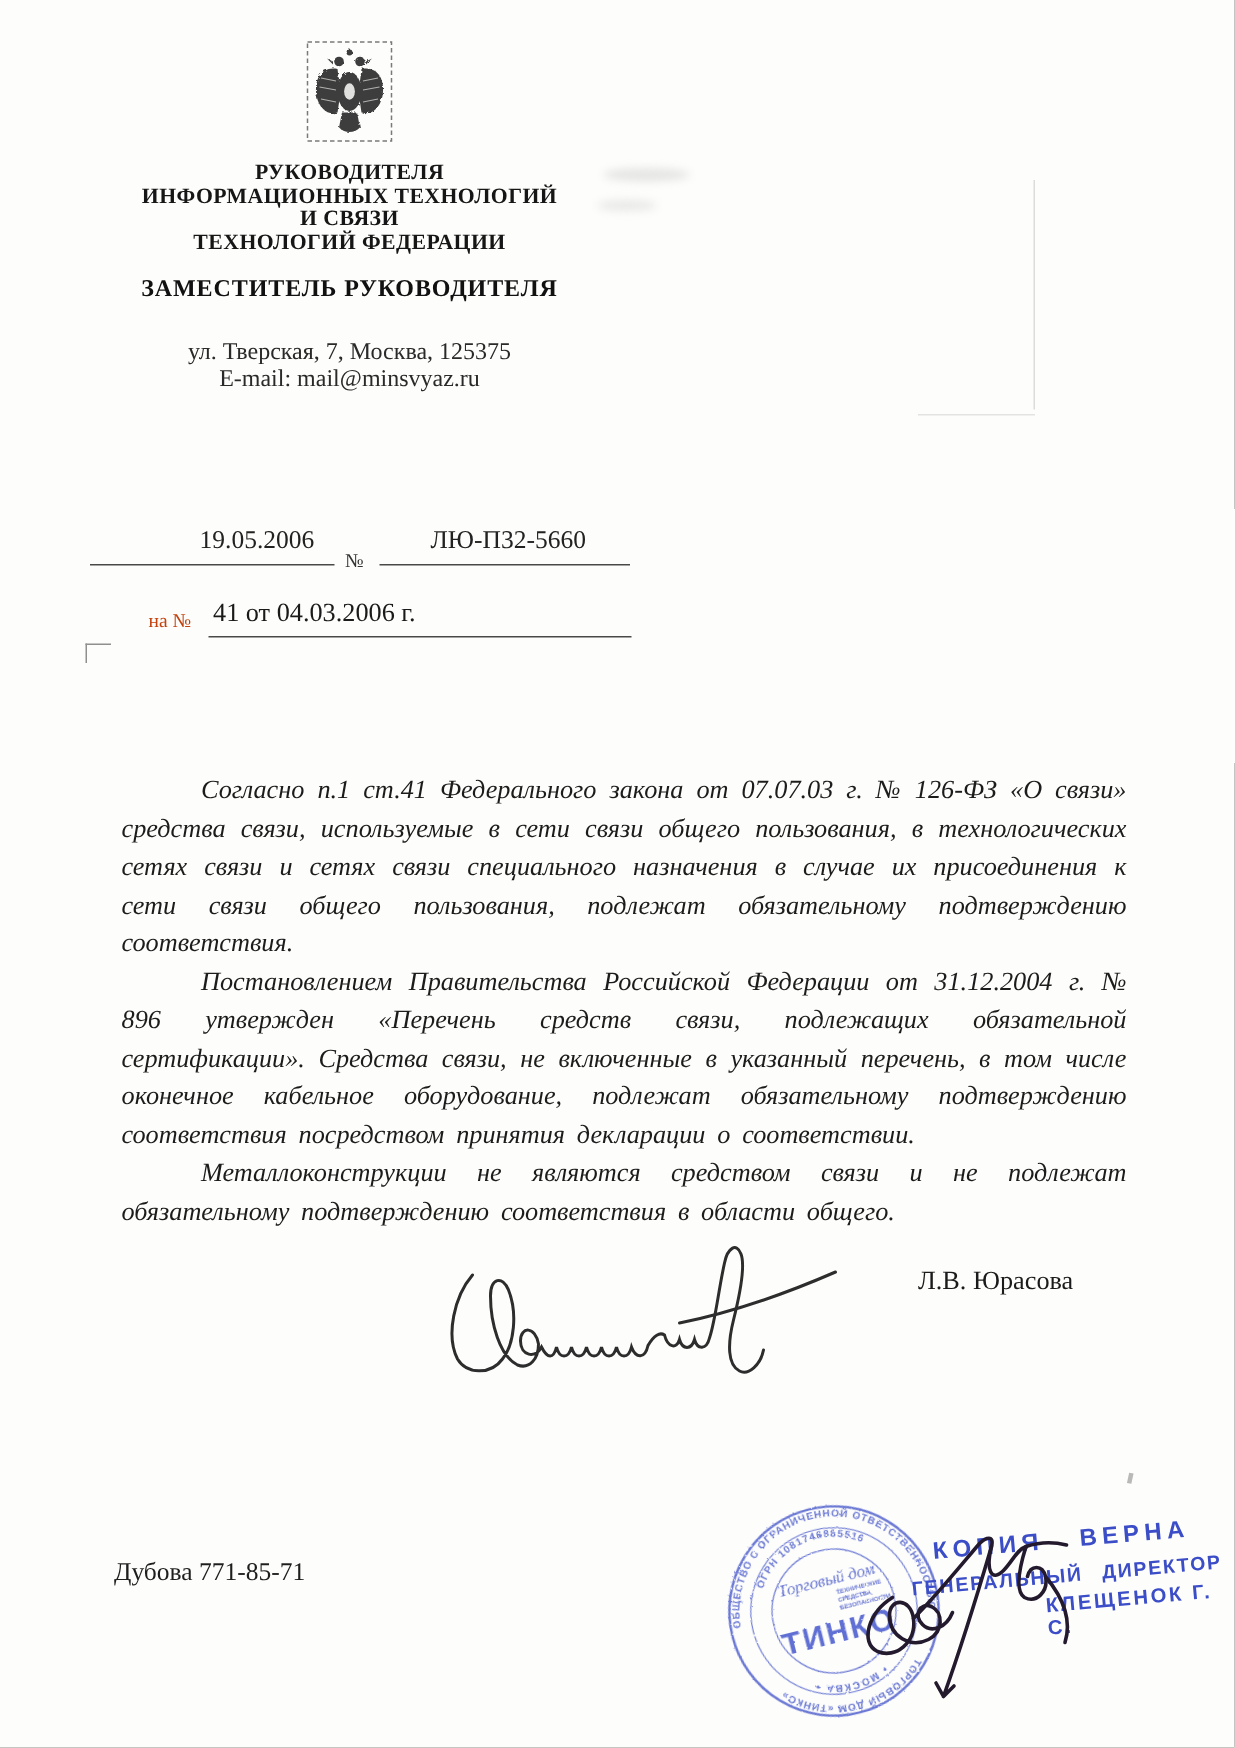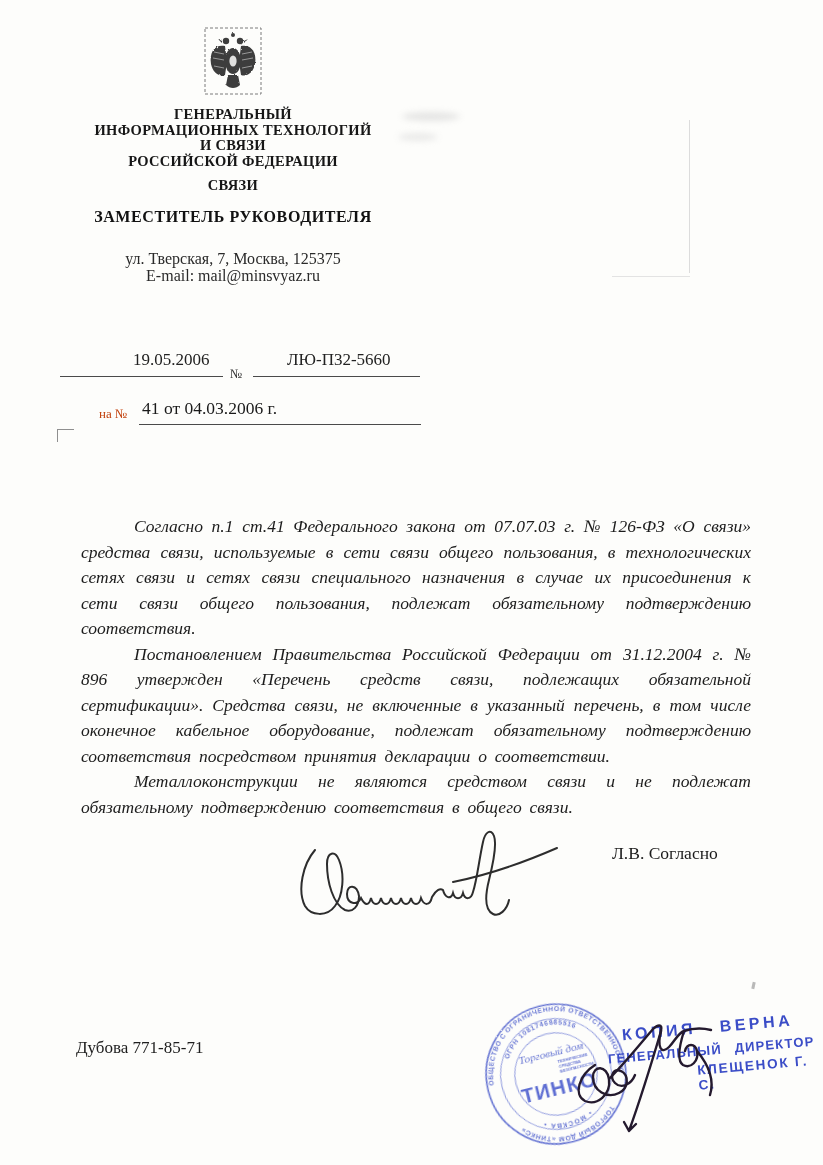--- a/index.html
+++ b/index.html
@@ -73,27 +73,26 @@
         <ellipse cx="30" cy="35" rx="8" ry="13"></ellipse>
         <path d="M25,49 L35,49 L37,59 C33,63 27,63 23,59 Z"></path>
       </g>
       <ellipse cx="30" cy="35" rx="3.6" ry="5.5" fill="#fdfdfb" opacity=".85"></ellipse>
       <g stroke="#fdfdfb" stroke-width=".8" opacity=".6">
         <path d="M11,26 L21,28 M10,32 L21,34 M11,40 L21,42"></path>
         <path d="M49,26 L39,28 M50,32 L39,34 M49,40 L39,42"></path>
       </g>
     </svg>
     <div class="ministry">
-        <div>ГЕНЕРАЛЬНЫЙ</div>
+        <div>РУКОВОДИТЕЛЯ</div>
         <div>ИНФОРМАЦИОННЫХ ТЕХНОЛОГИЙ</div>
         <div>И СВЯЗИ</div>
-        <div>РОССИЙСКОЙ ФЕДЕРАЦИИ</div>
+        <div>ТЕХНОЛОГИЙ ФЕДЕРАЦИИ</div>
       </div>
     <div class="agency">
-        <div>СВЯЗИ</div>
       </div>
     <div class="signer">ЗАМЕСТИТЕЛЬ РУКОВОДИТЕЛЯ</div>
     <div class="address">
         <div>ул. Тверская, 7, Москва, 125375</div>
         <div>E-mail: mail@minsvyaz.ru</div>
       </div>
   </div>
 
   <span class="ref-date">19.05.2006</span>
   <span class="ref-num">ЛЮ-П32-5660</span>
@@ -101,30 +100,30 @@
   <span class="ref-no-sign">№</span>
   <span class="ref-line-b"></span>
   <span class="ref-reply-label">на №</span>
   <span class="ref-reply-value">41 от 04.03.2006 г.</span>
   <span class="ref-line-c"></span>
   <span class="corner-mark"></span>
 
   <div class="body-text">
       <p>Согласно п.1 ст.41 Федерального закона от 07.07.03 г. № 126-ФЗ «О связи» средства связи, используемые в сети связи общего пользования, в технологических сетях связи и сетях связи специального назначения в случае их присоединения к сети связи общего пользования, подлежат обязательному подтверждению соответствия.</p>
       <p>Постановлением Правительства Российской Федерации от 31.12.2004 г. № 896 утвержден «Перечень средств связи, подлежащих обязательной сертификации». Средства связи, не включенные в указанный перечень, в том числе оконечное кабельное оборудование, подлежат обязательному подтверждению соответствия посредством принятия декларации о соответствии.</p>
-      <p>Металлоконструкции не являются средством связи и не подлежат обязательному подтверждению соответствия в общего связи.</p>
+      <p>Металлоконструкции не являются средством связи и не подлежат обязательному подтверждению соответствия в области общего.</p>
     </div>
 
   <svg class="sig-scrawl" viewBox="0 0 275 105" xmlns="http://www.w3.org/2000/svg">
     <g fill="none" stroke="#2d2d2d" stroke-width="2" stroke-linecap="round">
       <path d="M22,30 C10,44 4,70 12,86 C18,96 34,97 42,86 C50,76 52,55 46,40 C42,30 34,32 34,44 C34,62 40,84 52,90 C60,93 66,86 66,76 C64,64 54,64 54,74 C54,84 64,86 68,78 C72,86 76,86 78,78 C80,86 86,86 88,78 C90,86 96,86 98,78 C100,86 106,86 108,78 C110,86 116,86 118,78 C120,86 126,86 128,78 C131,86 137,86 139,77 C143,70 147,68 150,70 C152,78 158,80 160,73 C162,80 168,80 170,73 C172,80 178,80 180,72 C184,60 186,40 190,22 C192,12 198,8 201,16 C204,24 200,44 196,60 C192,76 192,90 200,94 C206,97 214,90 216,80"></path>
       <path d="M160,62 C190,56 225,45 264,28"></path>
     </g>
   </svg>
-  <span class="sig-name">Л.В. Согласно</span>
+  <span class="sig-name">Л.В. Юрасова</span>
 
   <div class="footer-contact">Дубова 771-85-71</div>
 
   <svg class="round-stamp" viewBox="0 0 200 200" xmlns="http://www.w3.org/2000/svg">
     <defs>
       <path id="arcOuter" d="M 16,100 A 84,84 0 1 1 16,100.01"></path>
       <path id="arcInner" d="M 34,100 A 66,66 0 1 1 34,100.01"></path>
       <filter id="stampRough" x="-10%" y="-10%" width="120%" height="120%">
         <feTurbulence type="fractalNoise" baseFrequency="0.4" numOctaves="2" result="n2"></feTurbulence>
         <feDisplacementMap in="SourceGraphic" in2="n2" scale="2"></feDisplacementMap>

